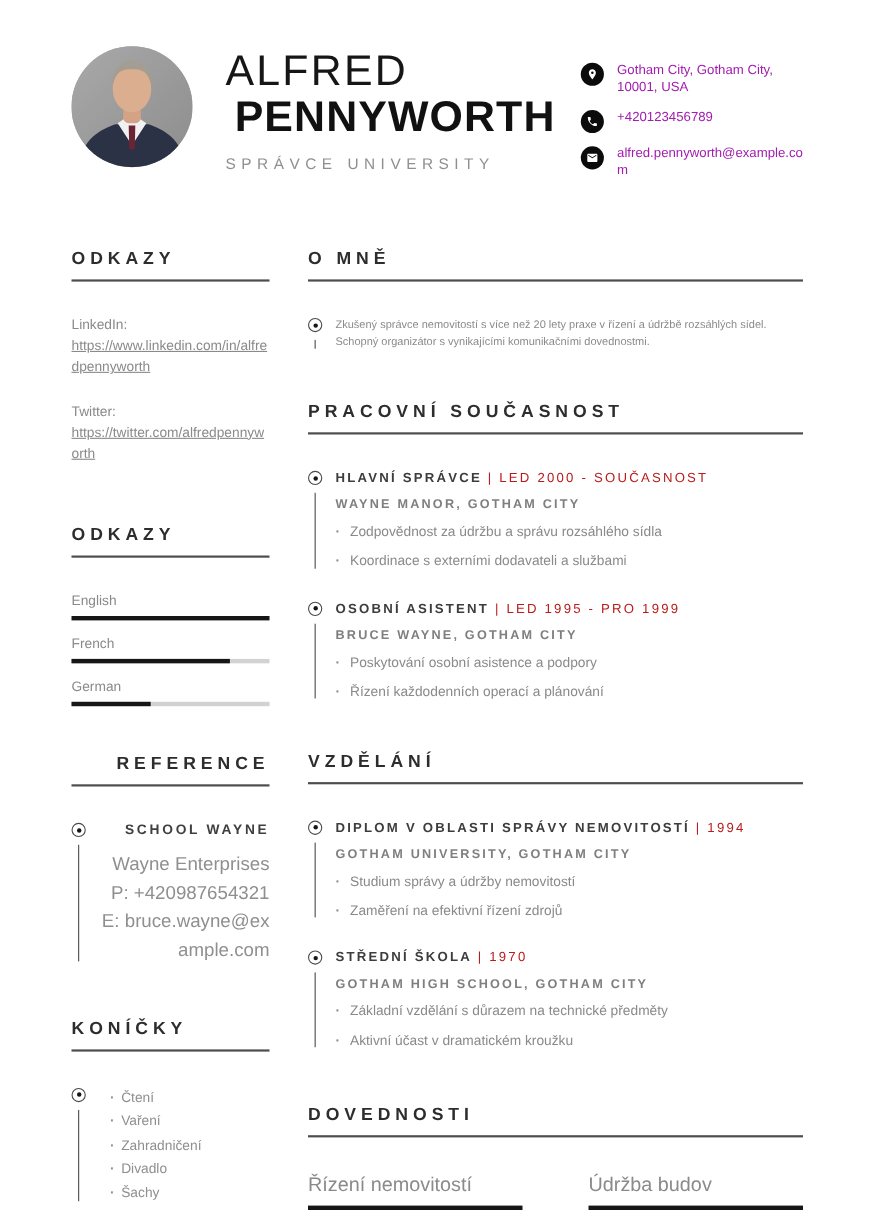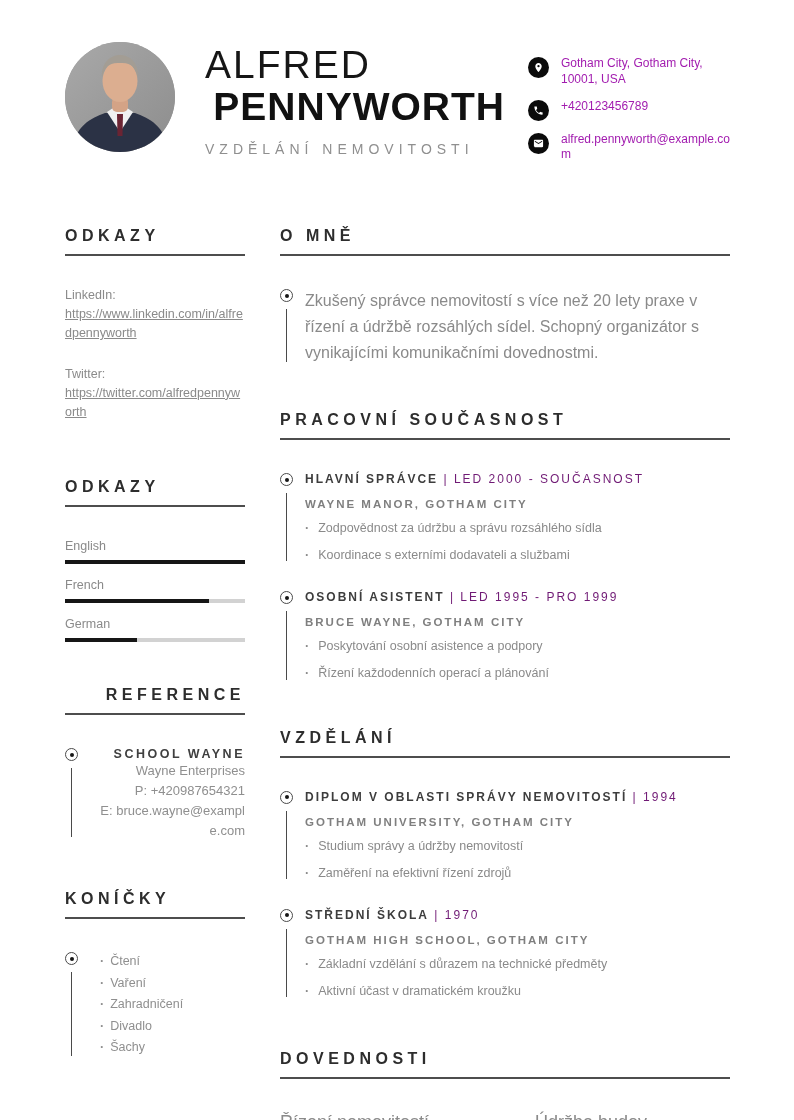--- a/index.html
+++ b/index.html
@@ -65,39 +65,39 @@
   .bullet::after {
     content:""; position:absolute; left:50%; top:50%;
     width:4px; height:4px; background:#161616; border-radius:50%;
     transform:translate(-50%,-50%);
   }
   .vline { position:absolute; left:6px; top:21px; bottom:3px; border-left:1.5px solid #4a4a4a; }
 
   
   .sec-ref { margin-bottom:50px;text-align:right; }
   .ref-name { font-size:12.5px; font-weight:700; letter-spacing:2.5px; color:#3f3f3f; }
-  .ref-details { font-size:13px; line-height:1.52; color:#8f8f8f; word-break:break-all; }
+  .ref-details { margin-top:12px; font-size:17px; line-height:1.52; color:#8f8f8f; word-break:break-all; }
 
   
   .hobby-list { margin-top:6px; padding-left:10px; list-style:none; }
   .hobby-list li { font-size:12.5px; color:#8f8f8f; line-height:1.72; }
   .hobby-list li::before { content:"·"; font-weight:700; margin-right:6px; color:#8f8f8f; }
 
   
   .sec-about { margin-bottom:46px; }
-  .about-text { font-size:16px; line-height:1.6; color:#8a8a8a; }
+  .about-text { font-size:10px; line-height:1.6; color:#8a8a8a; }
 
   
   .sec-exp { margin-bottom:46px; }
   .sec-edu { margin-bottom:50px; }
   .xentry { margin-bottom:26px; }
   .xentry:last-child { margin-bottom:0; }
   .role-line { font-size:12px; letter-spacing:2px; }
   .role { font-weight:700; color:#3d3d3d; }
-  .dates { font-weight:400; color:#701a75;margin-top:41px; }
+  .dates { font-weight:400; color:#b91c1c;margin-top:41px; }
   .company { margin-top:12px; font-size:11.5px; font-weight:600; letter-spacing:2px; color:#7f7f7f; }
   .bullet-item { display:flex; margin-top:9px; font-size:12.5px; line-height:1.45; color:#8a8a8a; }
   .bullet-item .dot { margin-right:9px; font-weight:700; }
 
   
   .skills-grid { display:grid; grid-template-columns:195px 195px; column-gap:60px; }
   .skill { margin-bottom:17px; }
   .skill-name { font-size:18px; color:#8a8a8a; }
   .skill-bar { margin-top:8px; }
   .skill .bar-track { background:#e8e8e8; }
@@ -122,21 +122,21 @@
         <path d="M52,72 L58,72 L57.5,94 L52.5,94 Z" fill="#6b2433"></path>
         <rect x="47" y="55" width="16" height="15" rx="5" fill="#d4a386"></rect>
         <ellipse cx="55" cy="39" rx="17.5" ry="21" fill="#dcae90"></ellipse>
         <path d="M37,36 C36,18 48,13 55,13 C62,13 74,18 73,36 C71,26 66,20 55,21 C44,20 39,26 37,36 Z" fill="#a39d94"></path>
       </svg>
     </div>
 
     <div class="name-block">
       <div class="first-name">ALFRED</div>
       <div class="last-name">PENNYWORTH</div>
-      <div class="job-title">VZDĚLÁNÍ NEMOVITOSTI</div>
+      <div class="job-title">SPRÁVCE UNIVERSITY</div>
     </div>
 
     <div class="contact">
       <div class="contact-row">
         <span class="cicon">
           <svg width="11" height="11" viewBox="0 0 24 24">
               <path fill="#fff" d="M12 2C8.1 2 5 5.1 5 9c0 5.2 7 13 7 13s7-7.8 7-13c0-3.9-3.1-7-7-7zm0 9.5A2.5 2.5 0 1 1 12 6.5a2.5 2.5 0 0 1 0 5z"></path>
             </svg>
         </span>
         <span class="ctext loc">Gotham City, Gotham City, 10001, USA</span>

